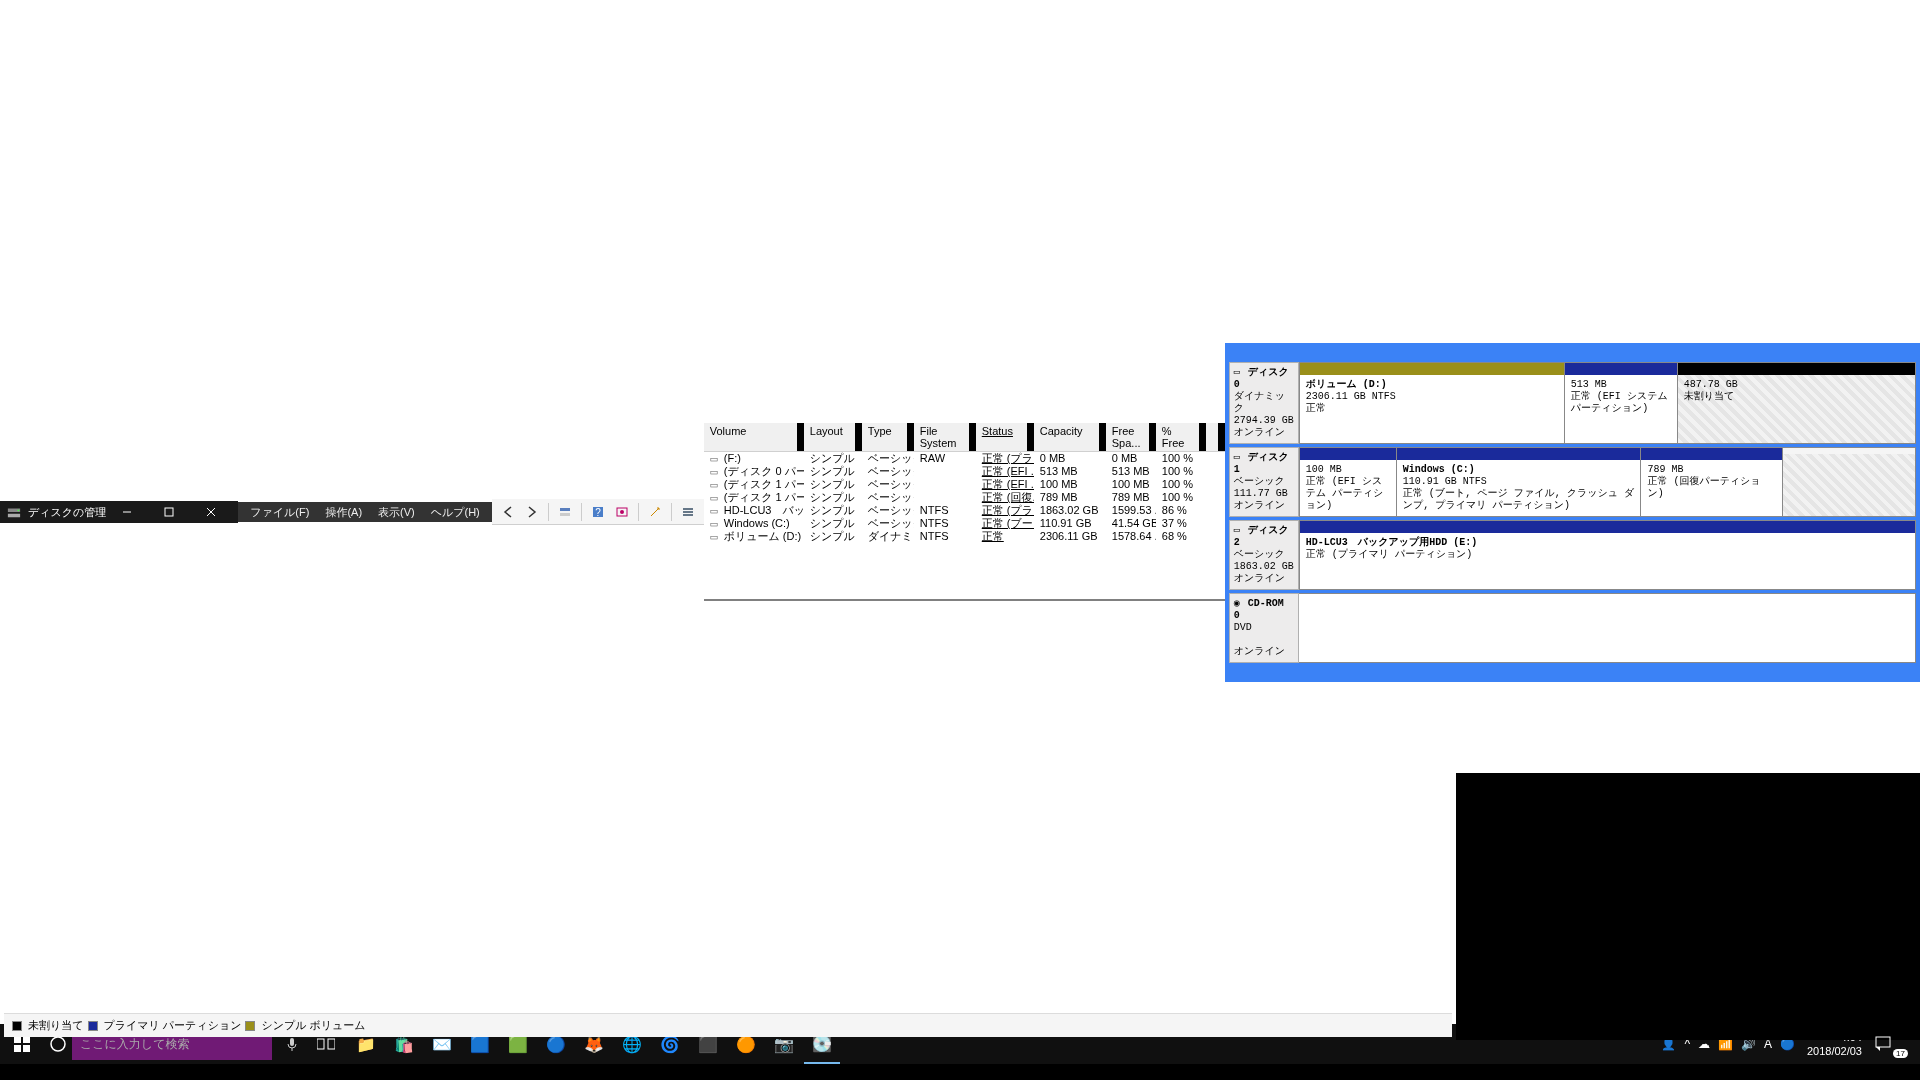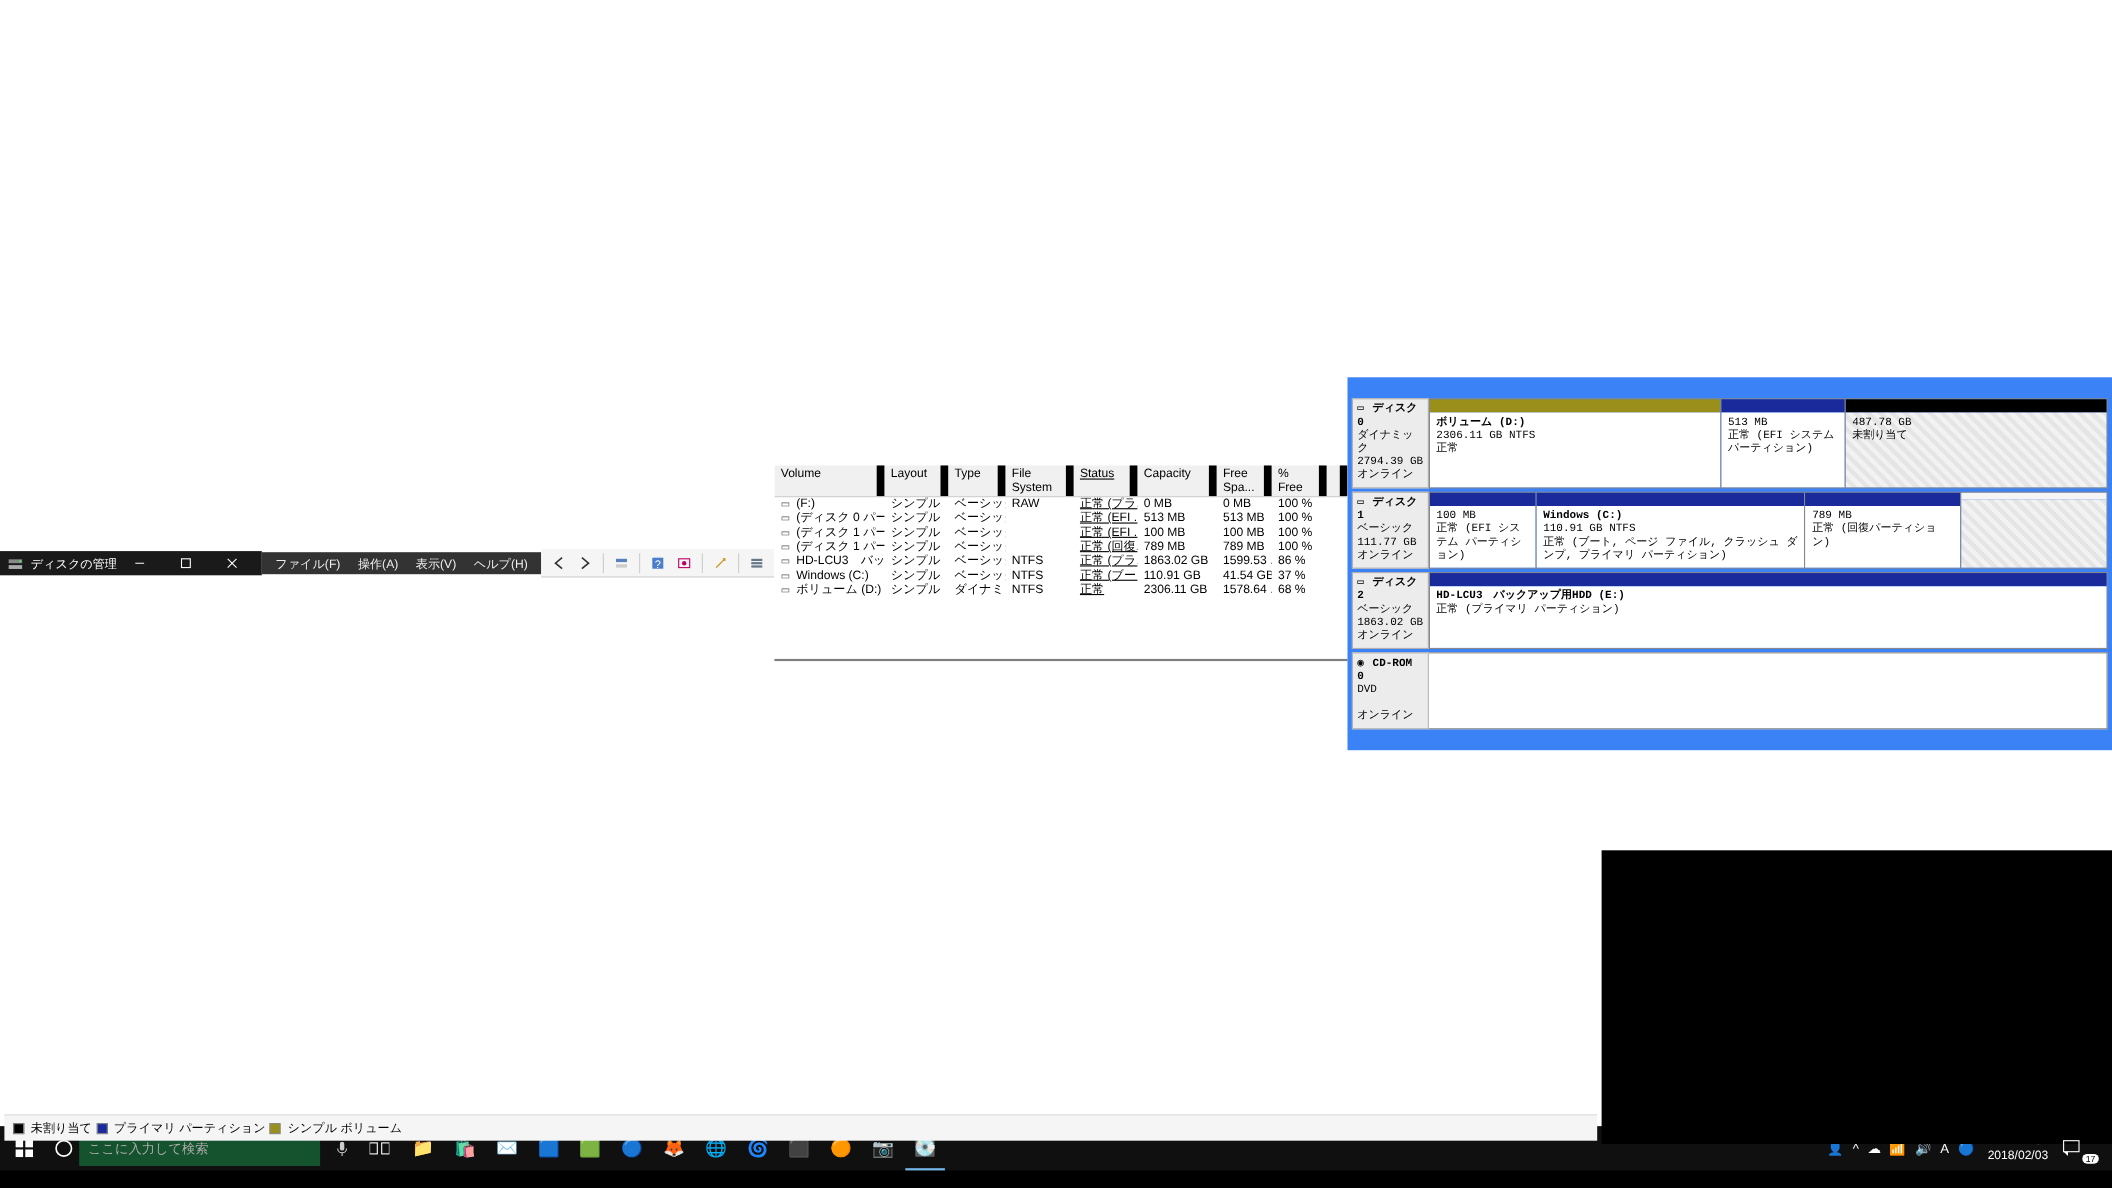--- a/index.html
+++ b/index.html
@@ -41,21 +41,21 @@
 .part-body.hatched { background: repeating-linear-gradient(45deg,#f2f2f2 0,#f2f2f2 4px,#e5e5e5 4px,#e5e5e5 8px);}
 .part-body .pname { font-weight:bold; }
 .cd-pane { display:flex; margin:3px 4px; min-height:70px;}
 .cd-empty { flex:1; border:1px solid #888; border-left:none; background:#fff;}
 .legend { position:absolute; bottom:43px; left:4px; font-size:11px; display:flex; align-items:center; gap:4px; padding:4px 8px; background:#f5f5f5; width:1448px; border-top:1px solid #dcdcdc;}
 .legend .sw { width:10px; height:10px; display:inline-block; margin-right:2px; border:1px solid #888;}
 .blackout { position:absolute; top:773px; left:1456px; right:0; bottom:40px; background:#000;}
 .taskbar { height:40px; background:#101010; display:flex; align-items:center; color:#fff; font-size:12px;}
 .taskbar .start { width:44px; height:40px; display:flex; align-items:center; justify-content:center;}
 .taskbar .cortana { width:28px; height:40px; display:flex; align-items:center; justify-content:center;}
-.taskbar .search { width:219px; height:32px; background:#14532d; display:flex; align-items:center; padding:0 8px; color:#aaa; margin-right:4px;}
+.taskbar .search { width:200px; height:32px; background:#701a75; display:flex; align-items:center; padding:0 8px; color:#aaa; margin-right:4px;}
 .taskbar .mic { width:32px; display:flex; align-items:center; justify-content:center;}
 .taskbar .tb-icons { display:flex; gap:2px; margin-left:4px;}
 .taskbar .tb-icons .ti { width:36px; height:40px; display:flex; align-items:center; justify-content:center; font-size:16px;}
 .taskbar .tb-icons .ti.active { border-bottom:2px solid #76b9ed;}
 .taskbar .tray { margin-left:auto; display:flex; align-items:center; gap:8px; padding-right:6px;}
 .taskbar .clock { text-align:right; line-height:14px; font-size:11px; padding:0 4px;}
 .taskbar .notif { width:40px; height:40px; display:flex; align-items:center; justify-content:flex-start; position:relative;}
 .taskbar .notif .badge { position:absolute; bottom:6px; right:6px; background:#fff; color:#000; font-size:8px; border-radius:6px; padding:0 3px;}
 svg { display:block; }
 </style>

